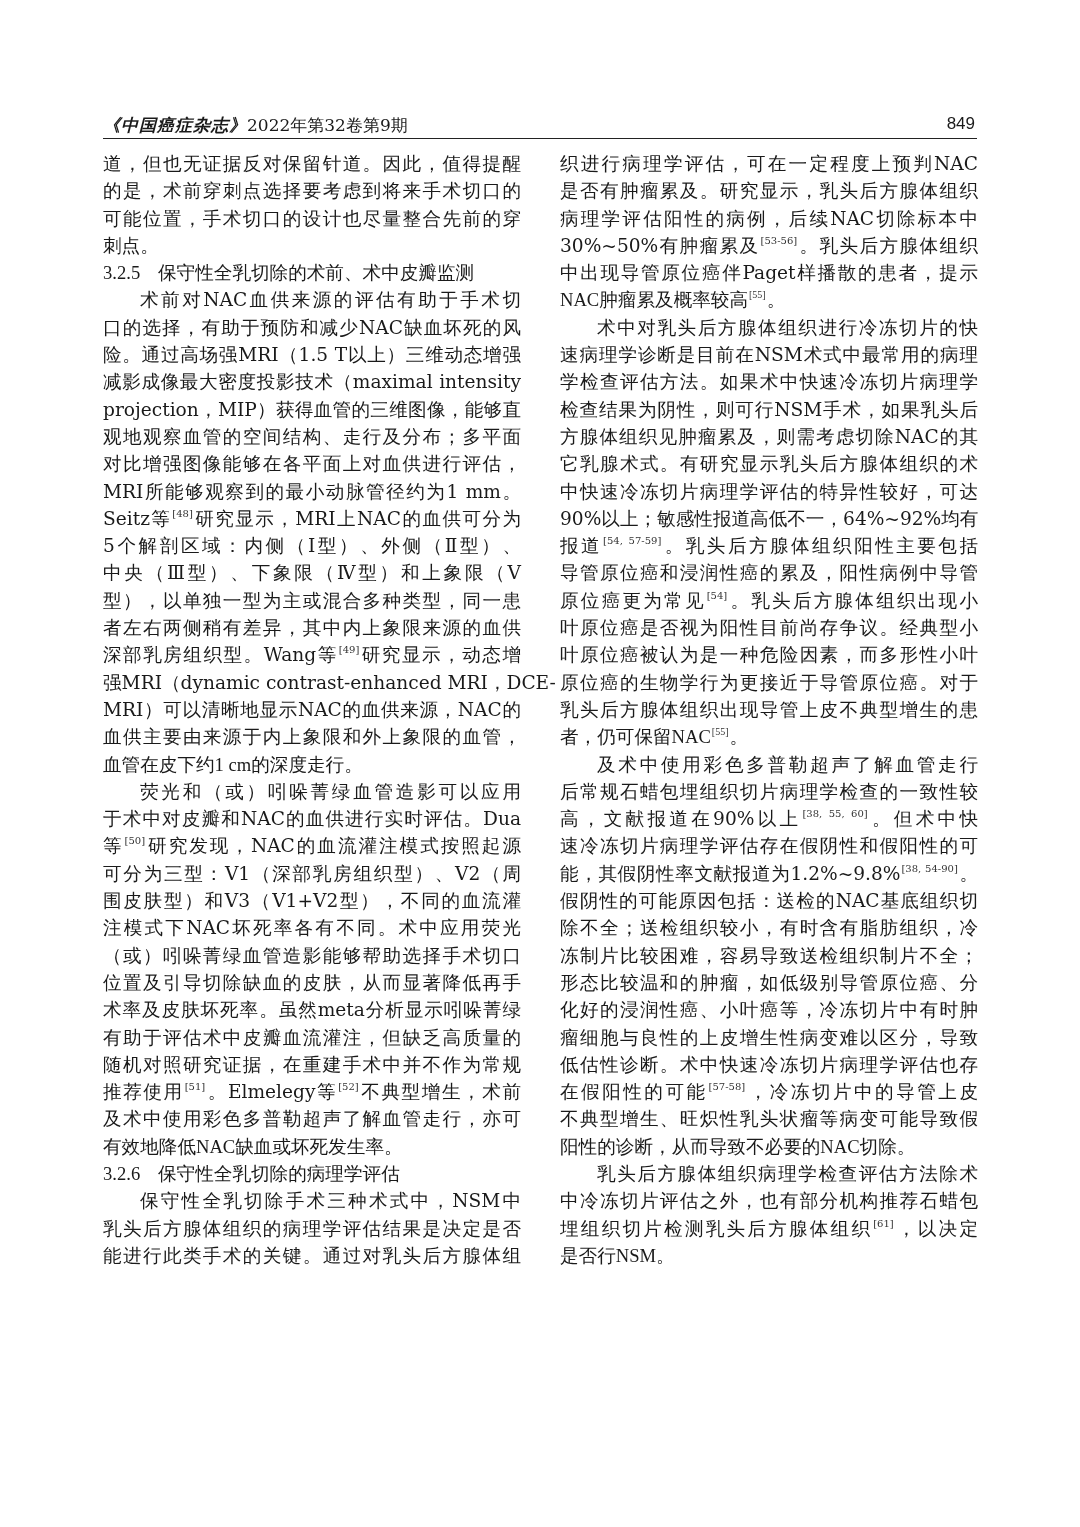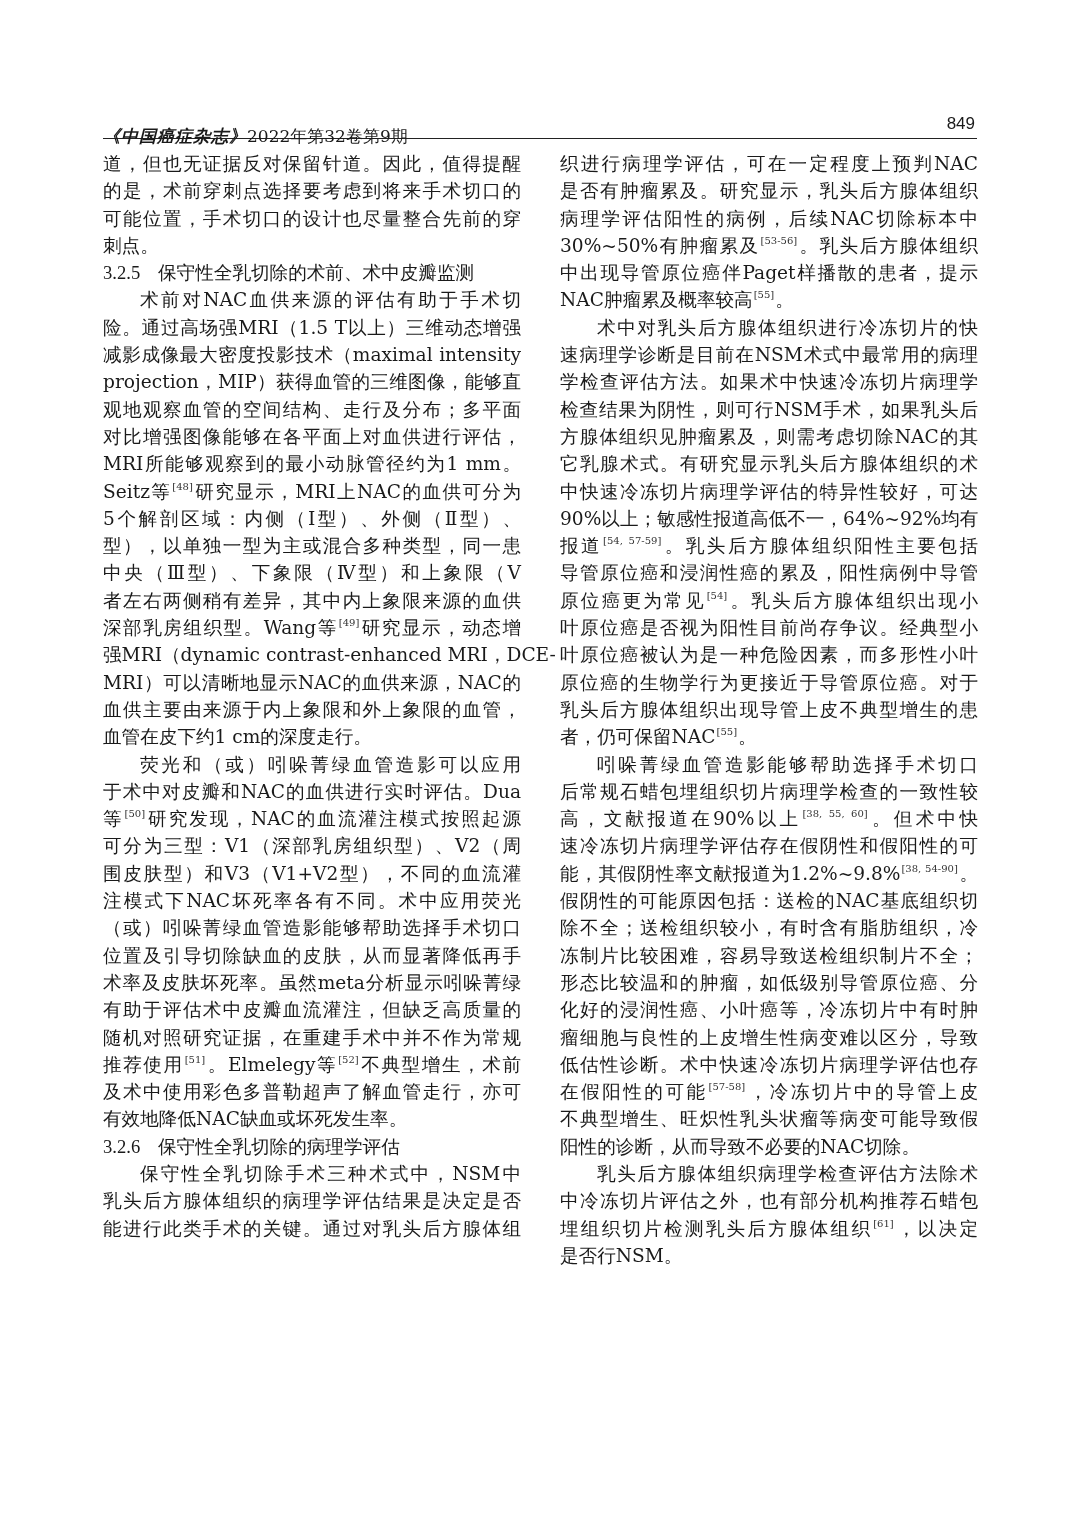--- a/index.html
+++ b/index.html
@@ -6,66 +6,67 @@
   body {
     width: 1080px; height: 1527px; position: relative; overflow: hidden;
     font-family: "DejaVu Serif", "Liberation Serif", serif;
     color: #1a1a1a;
   }
   .header {
     position: absolute; left: 103px; top: 112px; width: 874px; height: 26px;
     border-bottom: 1.5px solid #222;
   }
   .journal {
-    position: absolute; left: 0; top: 13px;
+    position: absolute; left: 0; top: 2px;
     font-size: 17px; letter-spacing: 0px; white-space: nowrap;
   }
   .journal .jname { font-weight: bold; font-style: italic; letter-spacing: 1px; }
   .pageno {
     position: absolute; right: 2px; top: 2px; font-size: 17px;
     font-family: Liberation Sans, sans-serif;
   }
   .col {
     position: absolute; top: 150px; width: 418px;
     font-size: 18.6px; line-height: 27.3px;
   }
   .col.left { left: 103px; }
   .col.right { left: 560px; }
   .line { display: block; white-space: nowrap; height: 27.3px; text-align: justify; text-align-last: justify; overflow: visible; }
-  .line.last { text-align-last: left; }
+  .line.last { text-align-last: left; font-family: Liberation Serif, serif; }
   .line.indent { padding-left: 37px; }
   .heading { display: block; white-space: nowrap; height: 27.3px; text-align-last: left; }
   .heading .num { display: inline-block; width: 55px; font-family: "Liberation Serif", serif; }
   sup.ref { font-size: 10px; vertical-align: 8px; line-height: 0; color: #333; padding: 0 1px; }
 </style>
 </head>
 <body>
 
 <div class="header">
   <span class="journal"><span class="jname">《中国癌症杂志》</span><span>2022年第32卷第9期</span></span>
   <span class="pageno">849</span>
 </div>
 
 <div class="col left" id="col-left">
     <span class="line">道，但也无证据反对保留针道。因此，值得提醒</span>
     <span class="line">的是，术前穿刺点选择要考虑到将来手术切口的</span>
     <span class="line">可能位置，手术切口的设计也尽量整合先前的穿</span>
     <span class="line last">刺点。</span>
     <span class="heading"><span class="num">3.2.5</span><span>保守性全乳切除的术前、术中皮瓣监测</span></span>
     <span class="line indent">术前对NAC血供来源的评估有助于手术切</span>
+    <span class="line">口的选择，有助于预防和减少NAC缺血坏死的风</span>
     <span class="line">险。通过高场强MRI（1.5 T以上）三维动态增强</span>
     <span class="line">减影成像最大密度投影技术（maximal intensity</span>
     <span class="line">projection，MIP）获得血管的三维图像，能够直</span>
     <span class="line">观地观察血管的空间结构、走行及分布；多平面</span>
     <span class="line">对比增强图像能够在各平面上对血供进行评估，</span>
     <span class="line">MRI所能够观察到的最小动脉管径约为1 mm。</span>
     <span class="line"><span>Seitz等</span><sup class="ref">[48]</sup><span>研究显示，MRI上NAC的血供可分为</span></span>
     <span class="line">5个解剖区域：内侧（Ⅰ型）、外侧（Ⅱ型）、</span>
+    <span class="line">中央（Ⅲ型）、下象限（Ⅳ型）和上象限（Ⅴ</span>
     <span class="line">型），以单独一型为主或混合多种类型，同一患</span>
-    <span class="line">中央（Ⅲ型）、下象限（Ⅳ型）和上象限（Ⅴ</span>
     <span class="line">者左右两侧稍有差异，其中内上象限来源的血供</span>
     <span class="line"><span>深部乳房组织型。Wang等</span><sup class="ref">[49]</sup><span>研究显示，动态增</span></span>
     <span class="line">强MRI（dynamic contrast-enhanced MRI，DCE-</span>
     <span class="line">MRI）可以清晰地显示NAC的血供来源，NAC的</span>
     <span class="line">血供主要由来源于内上象限和外上象限的血管，</span>
     <span class="line last">血管在皮下约1 cm的深度走行。</span>
     <span class="line indent">荧光和（或）吲哚菁绿血管造影可以应用</span>
     <span class="line">于术中对皮瓣和NAC的血供进行实时评估。Dua</span>
     <span class="line"><span>等</span><sup class="ref">[50]</sup><span>研究发现，NAC的血流灌注模式按照起源</span></span>
     <span class="line">可分为三型：V1（深部乳房组织型）、V2（周</span>
@@ -100,21 +101,21 @@
     <span class="line">中快速冷冻切片病理学评估的特异性较好，可达</span>
     <span class="line">90%以上；敏感性报道高低不一，64%~92%均有</span>
     <span class="line"><span>报道</span><sup class="ref">[54, 57-59]</sup><span>。乳头后方腺体组织阳性主要包括</span></span>
     <span class="line">导管原位癌和浸润性癌的累及，阳性病例中导管</span>
     <span class="line"><span>原位癌更为常见</span><sup class="ref">[54]</sup><span>。乳头后方腺体组织出现小</span></span>
     <span class="line">叶原位癌是否视为阳性目前尚存争议。经典型小</span>
     <span class="line">叶原位癌被认为是一种危险因素，而多形性小叶</span>
     <span class="line">原位癌的生物学行为更接近于导管原位癌。对于</span>
     <span class="line">乳头后方腺体组织出现导管上皮不典型增生的患</span>
     <span class="line last"><span>者，仍可保留NAC</span><sup class="ref">[55]</sup><span>。</span></span>
-    <span class="line indent">吲哚菁绿血管造影能够帮助选择手术切口</span>
+    <span class="line indent">及术中使用彩色多普勒超声了解血管走行</span>
     <span class="line">后常规石蜡包埋组织切片病理学检查的一致性较</span>
     <span class="line"><span>高，文献报道在90%以上</span><sup class="ref">[38, 55, 60]</sup><span>。但术中快</span></span>
     <span class="line">速冷冻切片病理学评估存在假阴性和假阳性的可</span>
     <span class="line"><span>能，其假阴性率文献报道为1.2%~9.8%</span><sup class="ref">[38, 54-90]</sup><span>。</span></span>
     <span class="line">假阴性的可能原因包括：送检的NAC基底组织切</span>
     <span class="line">除不全；送检组织较小，有时含有脂肪组织，冷</span>
     <span class="line">冻制片比较困难，容易导致送检组织制片不全；</span>
     <span class="line">形态比较温和的肿瘤，如低级别导管原位癌、分</span>
     <span class="line">化好的浸润性癌、小叶癌等，冷冻切片中有时肿</span>
     <span class="line">瘤细胞与良性的上皮增生性病变难以区分，导致</span>

